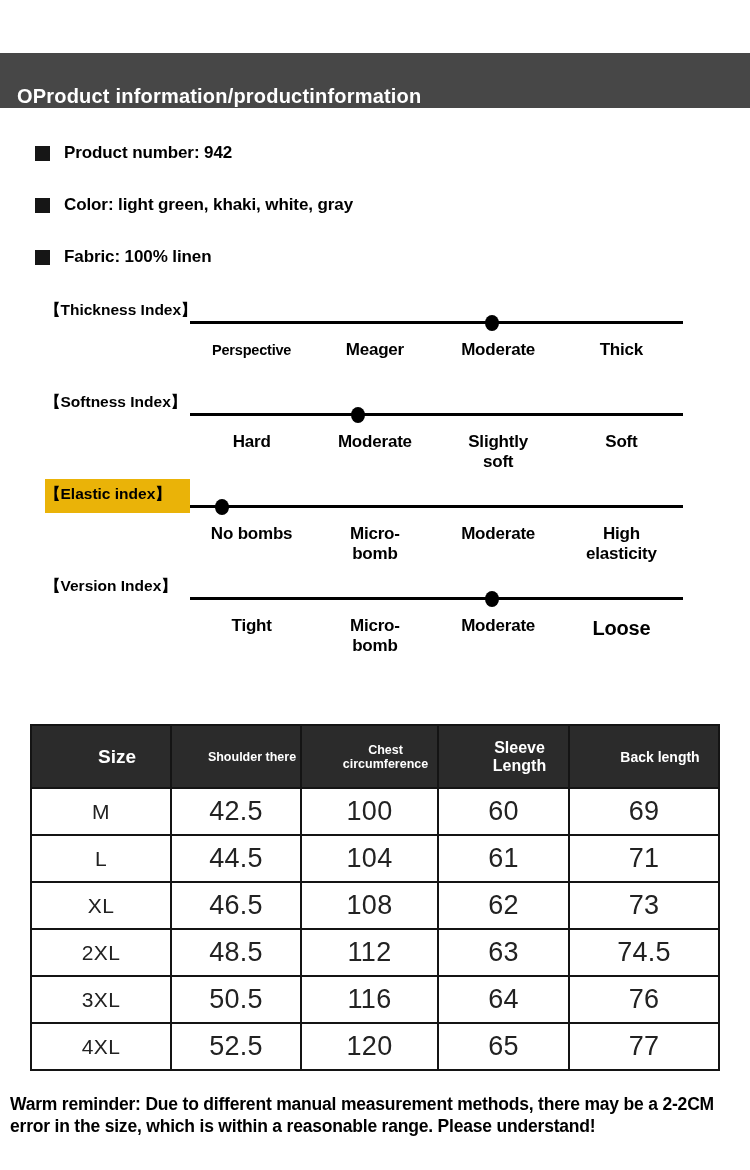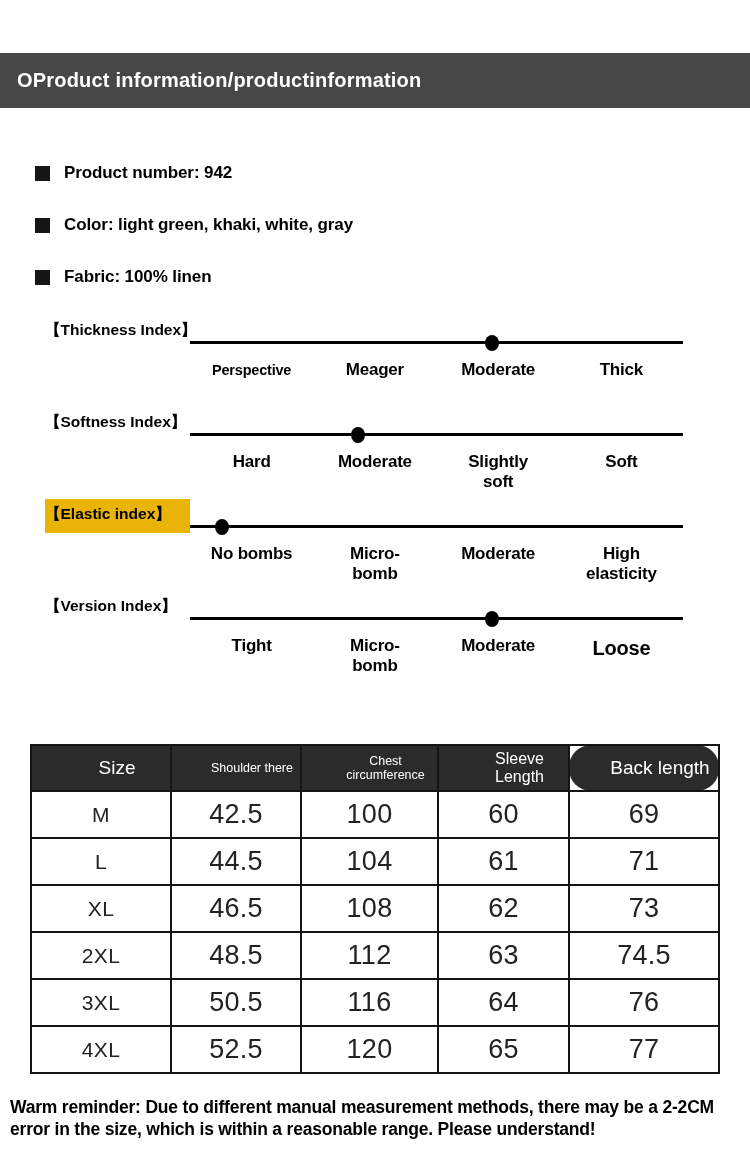--- a/index.html
+++ b/index.html
@@ -5,28 +5,28 @@
   * { margin:0; padding:0; box-sizing:border-box; }
   body { background:#ffffff; }
   .page {
     position:relative; width:750px; height:1170px; background:#ffffff;
     font-family:"Liberation Sans", sans-serif; color:#000; overflow:hidden;
   }
 
   
   .header-bar {
     margin-top:53px; height:55px; background:#474747;
-    display:flex; align-items:center; padding-left:17px;
+    display:flex; align-items:flex-end; padding-left:17px;
   }
   .header-bar .title {
     color:#ffffff; font-size:20px; font-weight:bold; letter-spacing:0.2px;
   }
 
   
-  .bullets { margin-top:55px; }
+  .bullets { margin-top:35px; }
   .bullet-row { display:flex; align-items:center; height:20px; padding-left:35px; margin-bottom:32px; }
   .bullet-sq { width:15px; height:15px; background:#161616; margin-right:14px; flex:none; }
   .bullet-text { font-size:17px; font-weight:bold; letter-spacing:-0.1px; }
 
   
   .indexes { margin-top:26px; }
   .index-row { display:flex; height:92px; padding-left:45px; }
   .index-name { width:145px; flex:none; font-size:15.5px; font-weight:bold; white-space:nowrap; padding-top:1px; }
   .index-row:nth-child(3) .index-name { background:#eab308; height:34px; margin-top:-4px; padding-top:5px; }
   .scale { flex:1; margin-right:67px; }
@@ -46,28 +46,28 @@
   
   .size-table {
     margin:57px 0 0 30px; width:688px; border-collapse:collapse; table-layout:fixed;
   }
   .size-table col:nth-child(1){ width:140px; }
   .size-table col:nth-child(2){ width:130px; }
   .size-table col:nth-child(3){ width:137px; }
   .size-table col:nth-child(4){ width:131px; }
   .size-table col:nth-child(5){ width:150px; }
   .size-table th {
-    background:#2b2b2b; color:#ffffff; font-weight:normal; height:46px;
+    background:#2b2b2b; color:#ffffff; font-weight:bold; height:63px;
     border:2px solid #141414; text-align:center;padding-left:32px;
   }
   .size-table th:nth-child(1){ font-size:19px; }
   .size-table th:nth-child(2){ font-size:12.5px; }
   .size-table th:nth-child(3){ font-size:12.5px;margin-top:8px; }
   .size-table th:nth-child(4){ font-size:16px; }
-  .size-table th:nth-child(5){ font-size:19px;border-radius:22px; }
+  .size-table th:nth-child(5){ font-size:14px; }
   .size-table td {
     height:47px; border:2px solid #141414; text-align:center;
     font-size:27px; font-weight:400; color:#222; letter-spacing:0.3px;
   }
   .size-table td:first-child { font-size:21px; }
 
   
   .reminder {
     margin:22px 10px 0 10px; max-width:706px;
     font-size:17.5px; font-weight:bold; line-height:1.28; letter-spacing:-0.2px;

